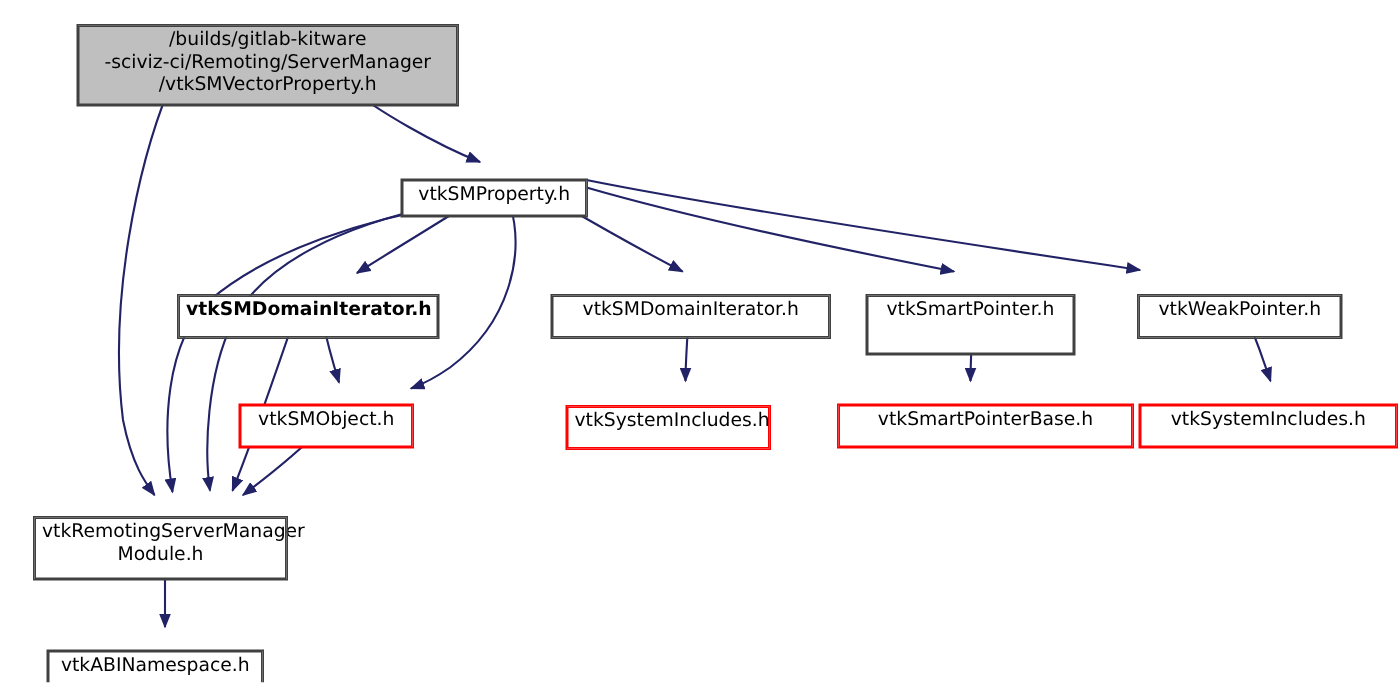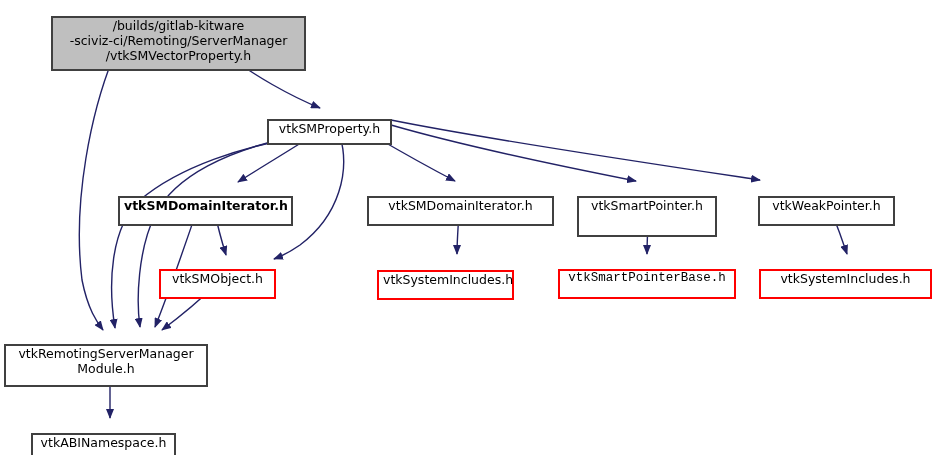--- a/index.html
+++ b/index.html
@@ -91,19 +91,19 @@
       <div class="node current" style="left: 52px; top: 5px; width: 253px; height: 53px;"><span class="node-label">/builds/gitlab-kitware
 -sciviz-ci/Remoting/ServerManager
 /vtkSMVectorProperty.h</span></div>
       <div class="node" style="left: 268px; top: 108px; width: 123px; height: 24px;"><span class="node-label">vtkSMProperty.h</span></div>
       <div class="node" style="left: 119px; top: 185px; width: 173px; height: 28px; font-weight: bold;"><span class="node-label">vtkSMDomainIterator.h</span></div>
       <div class="node" style="left: 368px; top: 185px; width: 185px; height: 28px;"><span class="node-label">vtkSMDomainIterator.h</span></div>
       <div class="node" style="left: 578px; top: 185px; width: 138px; height: 39px;"><span class="node-label">vtkSmartPointer.h</span></div>
       <div class="node" style="left: 759px; top: 185px; width: 135px; height: 28px;"><span class="node-label">vtkWeakPointer.h</span></div>
       <div class="node red" style="left: 160px; top: 258px; width: 115px; height: 28px;"><span class="node-label">vtkSMObject.h</span></div>
       <div class="node red" style="left: 378px; top: 259px; width: 135px; height: 28px;"><span class="node-label">vtkSystemIncludes.h</span></div>
-      <div class="node red" style="left: 559px; top: 258px; width: 176px; height: 28px; font-family: Liberation Mono, monospace;"><span class="node-label">vtkSmartPointerBase.h</span></div>
+      <div class="node red" style="left: 559px; top: 258px; width: 196px; height: 28px;"><span class="node-label">vtkSmartPointerBase.h</span></div>
       <div class="node red" style="left: 760px; top: 258px; width: 171px; height: 28px;"><span class="node-label">vtkSystemIncludes.h</span></div>
-      <div class="node" style="left: 5px; top: 333px; width: 202px; height: 41px;"><span class="node-label">vtkRemotingServerManager
+      <div class="node" style="left: 23px; top: 333px; width: 168px; height: 41px;"><span class="node-label">vtkRemotingServerManager
 Module.h</span></div>
       <div class="node" style="left: 32px; top: 422px; width: 143px; height: 28px;"><span class="node-label">vtkABINamespace.h</span></div>
     </div>
 </div>
 
 </body></html>

